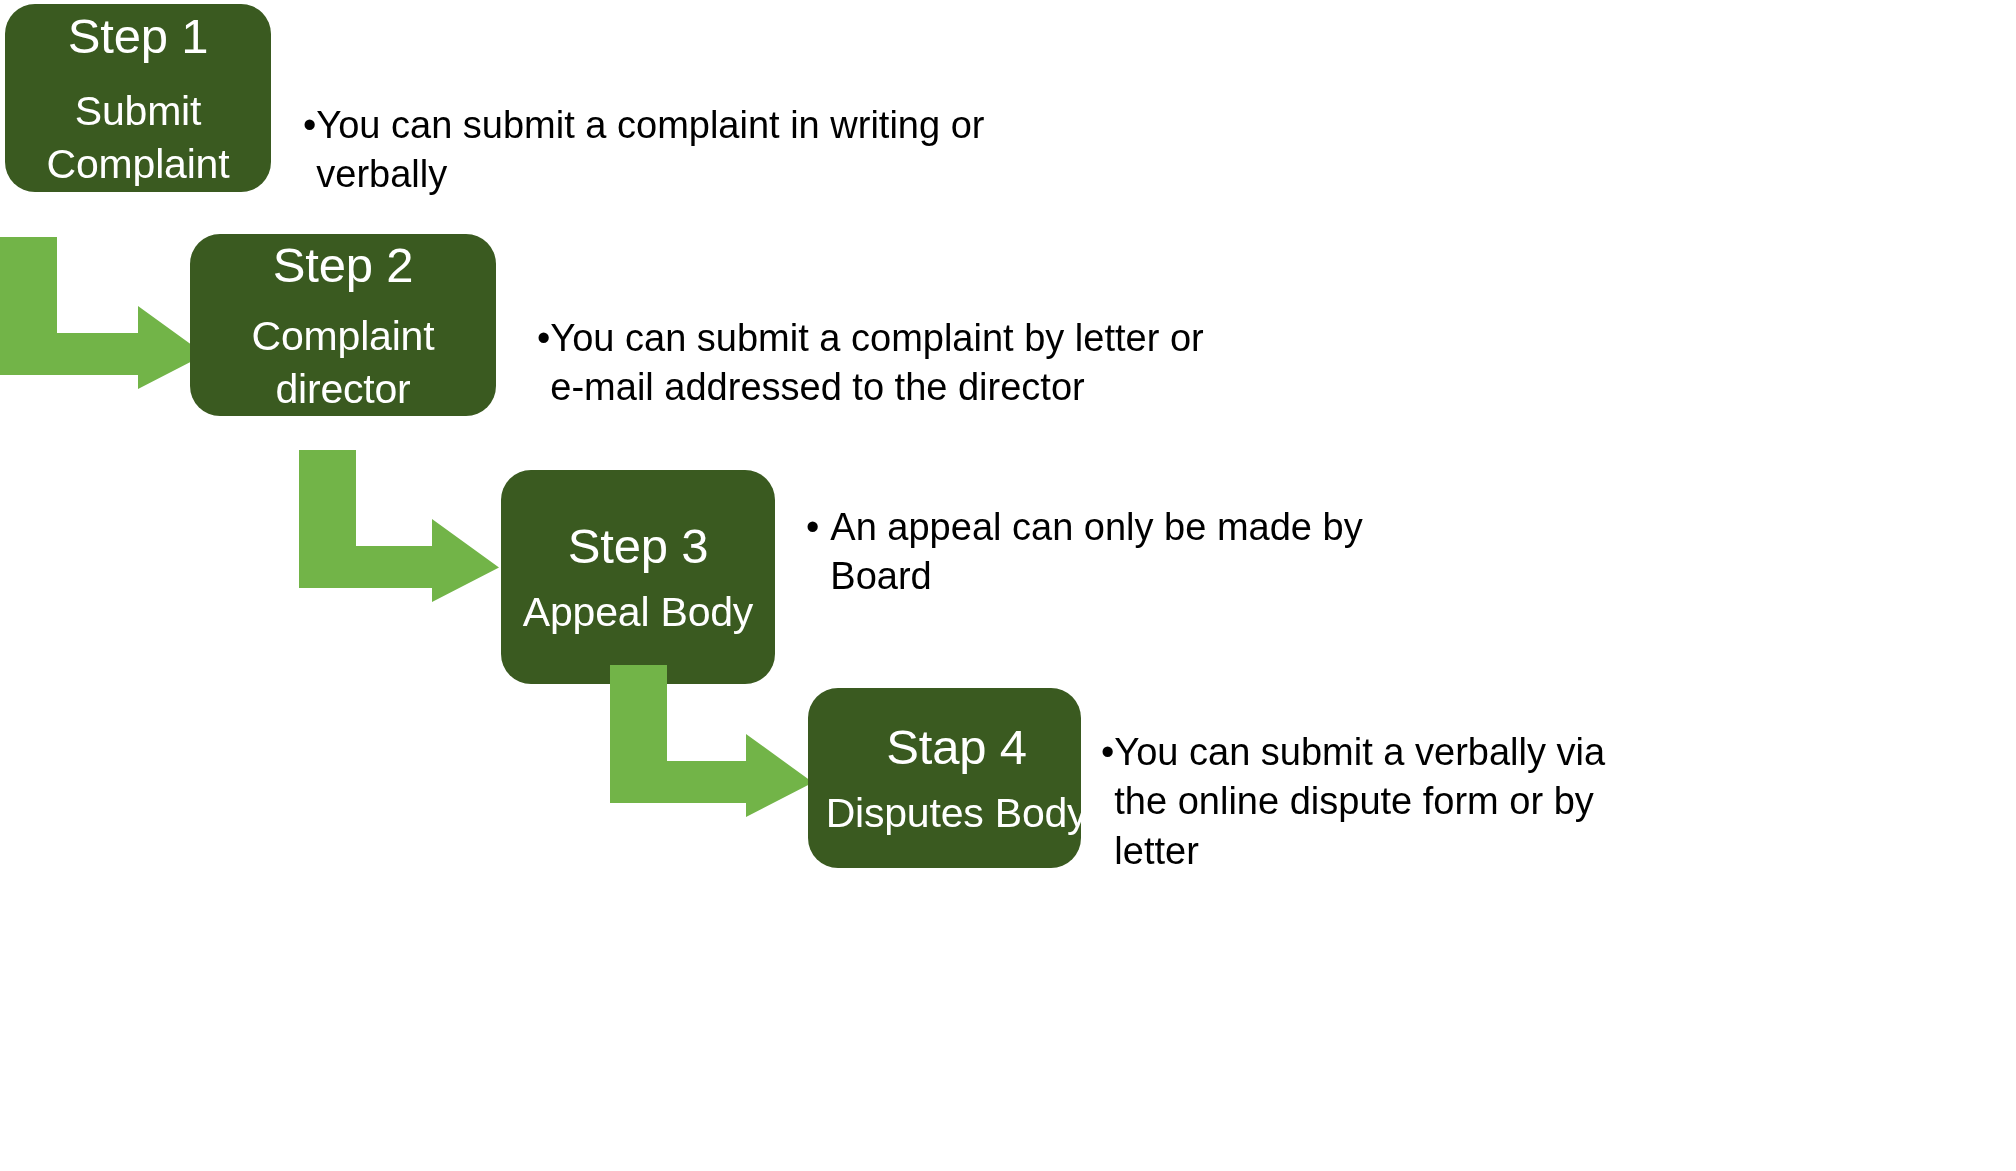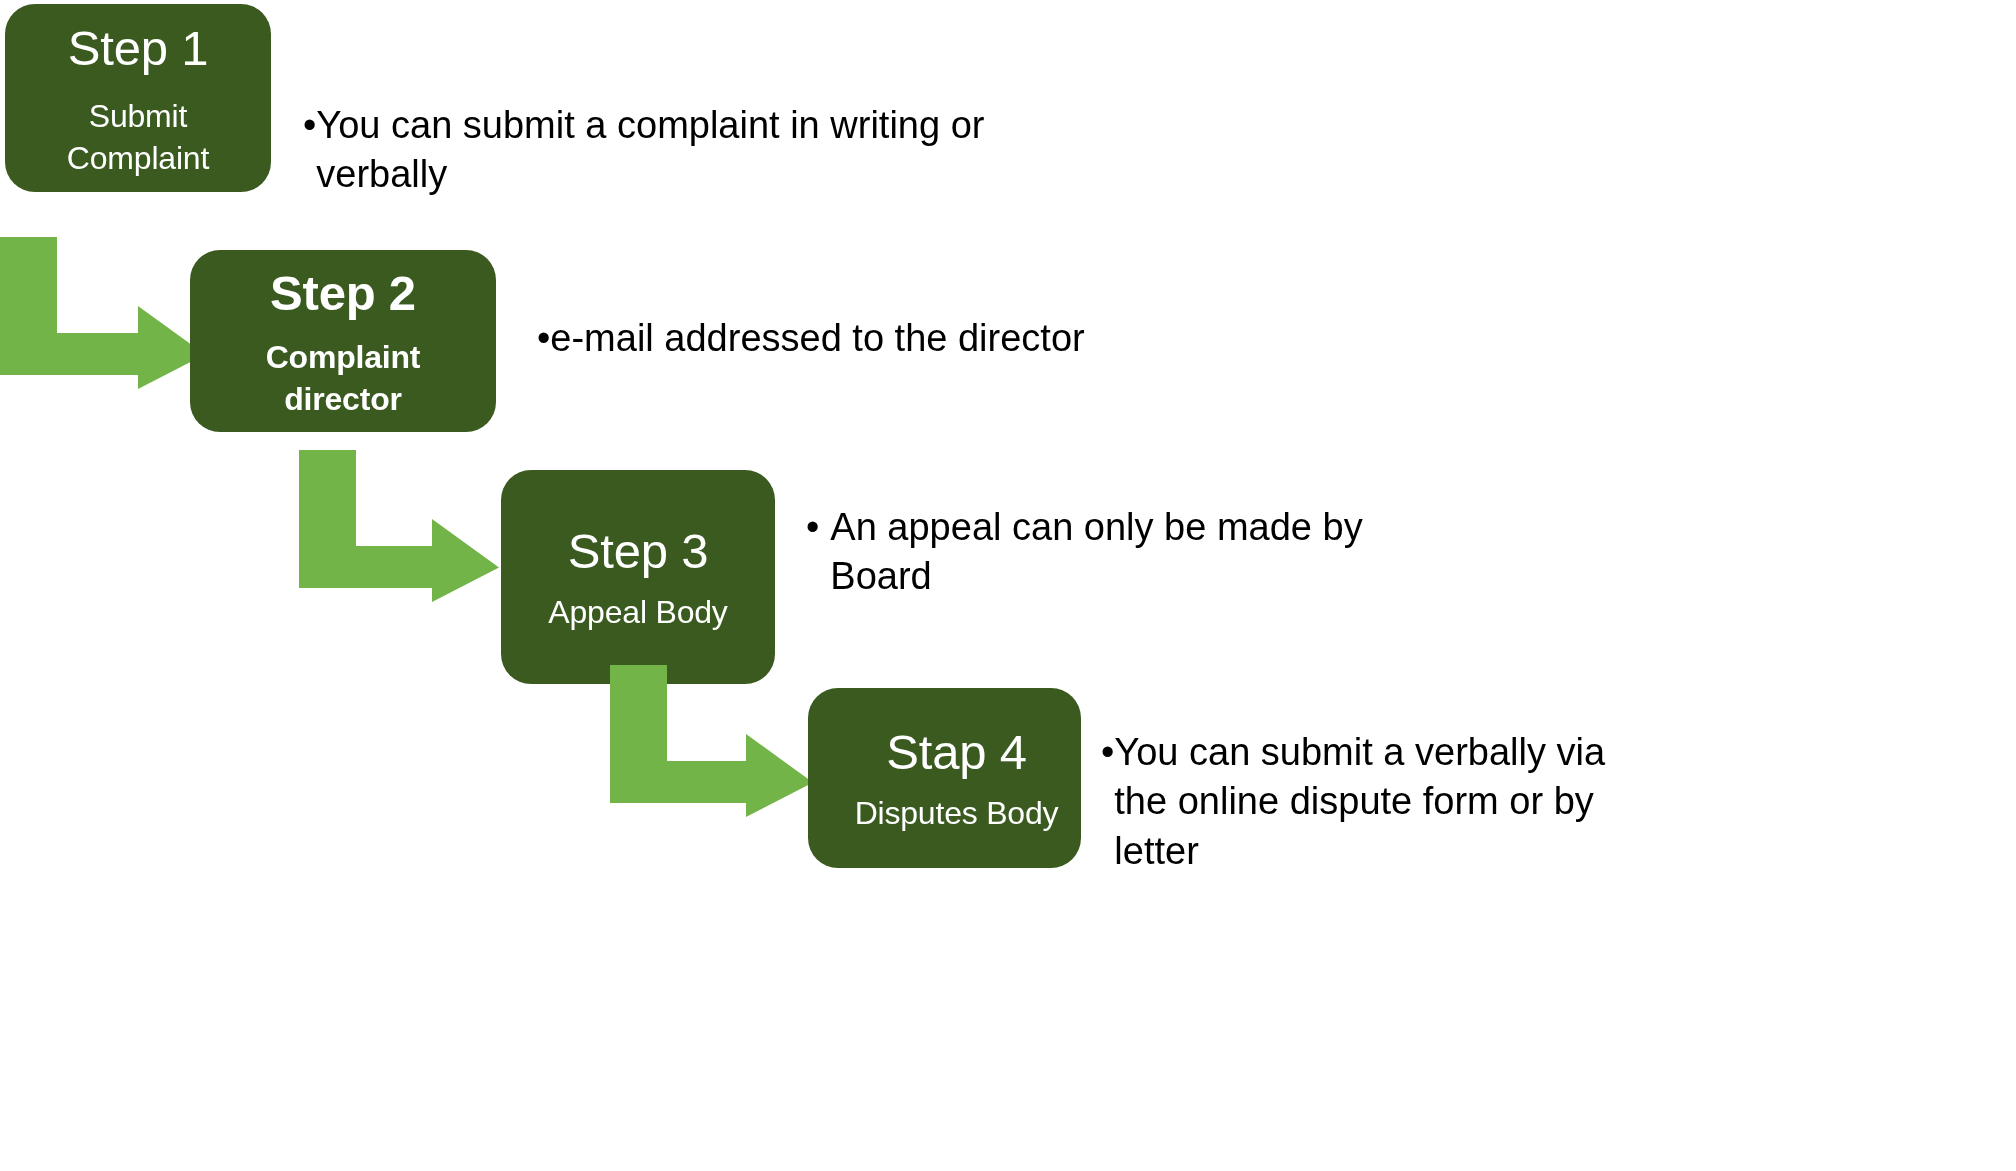--- a/index.html
+++ b/index.html
@@ -33,32 +33,32 @@
     font-family: "Liberation Sans", sans-serif;
     font-weight: 300;
     letter-spacing: -0.2px;
     line-height: 1.30;
   }
   .step-box .step-title {
     font-size: 49px;
     white-space: nowrap;
   }
   .step-box .step-sub {
-    font-size: 32px;
+    font-size: 41px;
   }
   .step-box .step-sub .sub-line {
     display: block;
     white-space: nowrap;
   }
 
   
   #box-1 { left: 5px;   top: 4px;   width: 266px; height: 188px; }
   #box-1 .step-title { margin-bottom: 16px; }
 
-  #box-2 { left: 190px; top: 250px; width: 306px; height: 182px; font-weight: bold; }
+  #box-2 { left: 190px; top: 234px; width: 306px; height: 182px; }
   #box-2 .step-title { margin-bottom: 12px; }
 
   #box-3 { left: 501px; top: 470px; width: 274px; height: 214px; }
   #box-3 .step-title { margin-bottom: 8px; }
 
   #box-4 { left: 808px; top: 688px; width: 273px; height: 180px; padding-left: 24px; }
   #box-4 .step-title { margin-bottom: 8px; }
 
   
   .elbow-arrow {
@@ -131,20 +131,21 @@
     <span class="step-title">Step 2</span>
     <span class="step-sub">
       <span class="sub-line">Complaint</span>
       <span class="sub-line">director</span>
     </span>
   </div>
 
   <div class="note" id="note-2">
     <span class="bullet">•</span>
     <span class="note-text">
+      <span class="note-line">You can submit a complaint by letter or</span>
       <span class="note-line">e-mail addressed to the director</span>
     </span>
   </div>
 
   <div class="elbow-arrow" id="arrow-2">
     <svg width="200" height="152" viewBox="0 0 200 152" xmlns="http://www.w3.org/2000/svg">
       <path d="M 0,0 L 57,0 L 57,96 L 133,96 L 133,69 L 200,117.5 L 133,152 L 133,138 L 0,138 Z" fill="#72B448"></path>
     </svg>
   </div>
 

